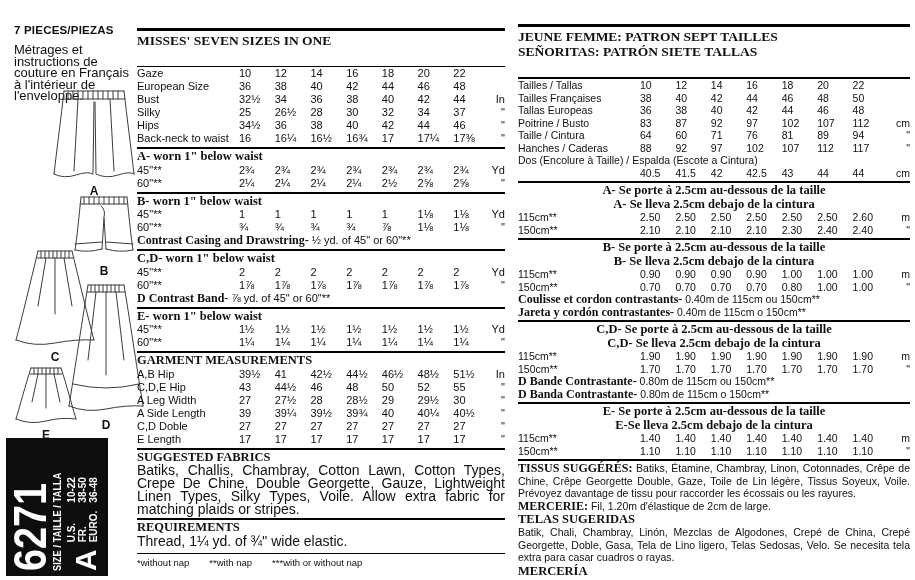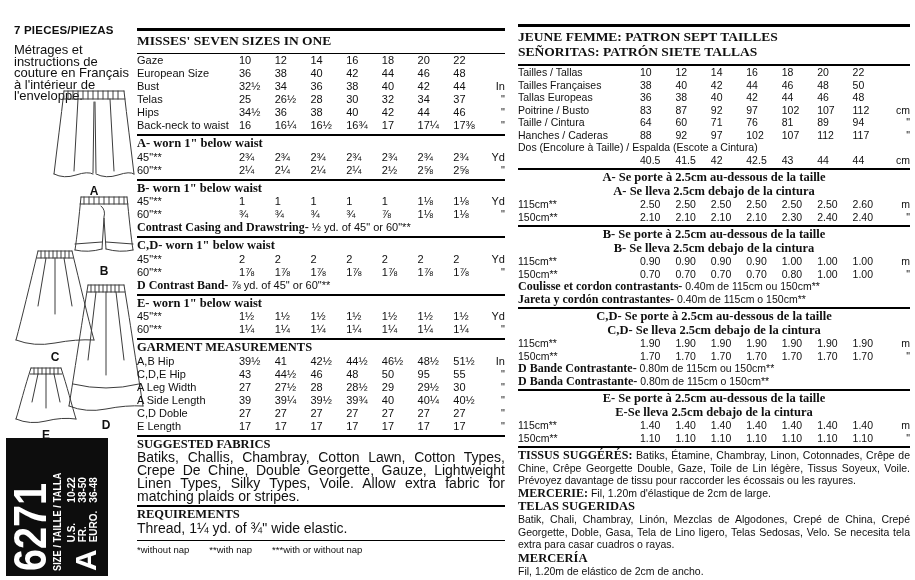--- a/index.html
+++ b/index.html
@@ -32,21 +32,21 @@
   .view-letter{font-size:30px;font-weight:700;line-height:26px;}
   .size-pairs{display:grid;grid-template-columns:auto auto;column-gap:8px;row-gap:0;
       font-size:10px;font-weight:700;line-height:11px;}
 
   
   .col{position:absolute;top:0;}
   .col-center{left:137px;top:28px;width:368px;}
   .col-right{left:518px;top:24px;width:392px;}
 
   .col-title{font-family:"Liberation Serif",serif;font-weight:700;font-size:13.5px;line-height:15px;
-      border-top:3px solid #000;border-bottom:1.5px solid #000;padding:2px 0 5px;}
+      border-top:3px solid #000;border-bottom:1.5px solid #000;padding:2px 0 18px;}
   .col-title.two-line{border-bottom:2px solid #000;}
   .col-title .tline{display:block;}
 
   .mrow{display:grid;grid-template-columns:var(--lw) repeat(7,1fr) var(--uw);
       font-size:11px;line-height:13px;white-space:nowrap;}
   .col-right .mrow{font-size:10.5px;line-height:12.5px;}
   .en-table{--lw:102px;--uw:16px;}
   .fr-table{--lw:122px;--uw:22px;}
   .mlabel{text-align:left;}
   .mval{text-align:left;}
@@ -220,21 +220,21 @@
           <span class="mval">32½</span>
           <span class="mval">34</span>
           <span class="mval">36</span>
           <span class="mval">38</span>
           <span class="mval">40</span>
           <span class="mval">42</span>
           <span class="mval">44</span>
           <span class="munit">In</span>
         </div>
         <div class="mrow">
-          <span class="mlabel">Telas</span>
+          <span class="mlabel">Silky</span>
           <span class="mval">25</span>
           <span class="mval">26½</span>
           <span class="mval">28</span>
           <span class="mval">30</span>
           <span class="mval">32</span>
           <span class="mval">34</span>
           <span class="mval">37</span>
           <span class="munit">"</span>
         </div>
         <div class="mrow">
@@ -393,21 +393,21 @@
             <span class="mval">51½</span>
             <span class="munit">In</span>
           </div>
           <div class="mrow">
             <span class="mlabel">C,D,E Hip</span>
             <span class="mval">43</span>
             <span class="mval">44½</span>
             <span class="mval">46</span>
             <span class="mval">48</span>
             <span class="mval">50</span>
-            <span class="mval">95</span>
+            <span class="mval">52</span>
             <span class="mval">55</span>
             <span class="munit">"</span>
           </div>
           <div class="mrow">
             <span class="mlabel">A Leg Width</span>
             <span class="mval">27</span>
             <span class="mval">27½</span>
             <span class="mval">28</span>
             <span class="mval">28½</span>
             <span class="mval">29</span>

